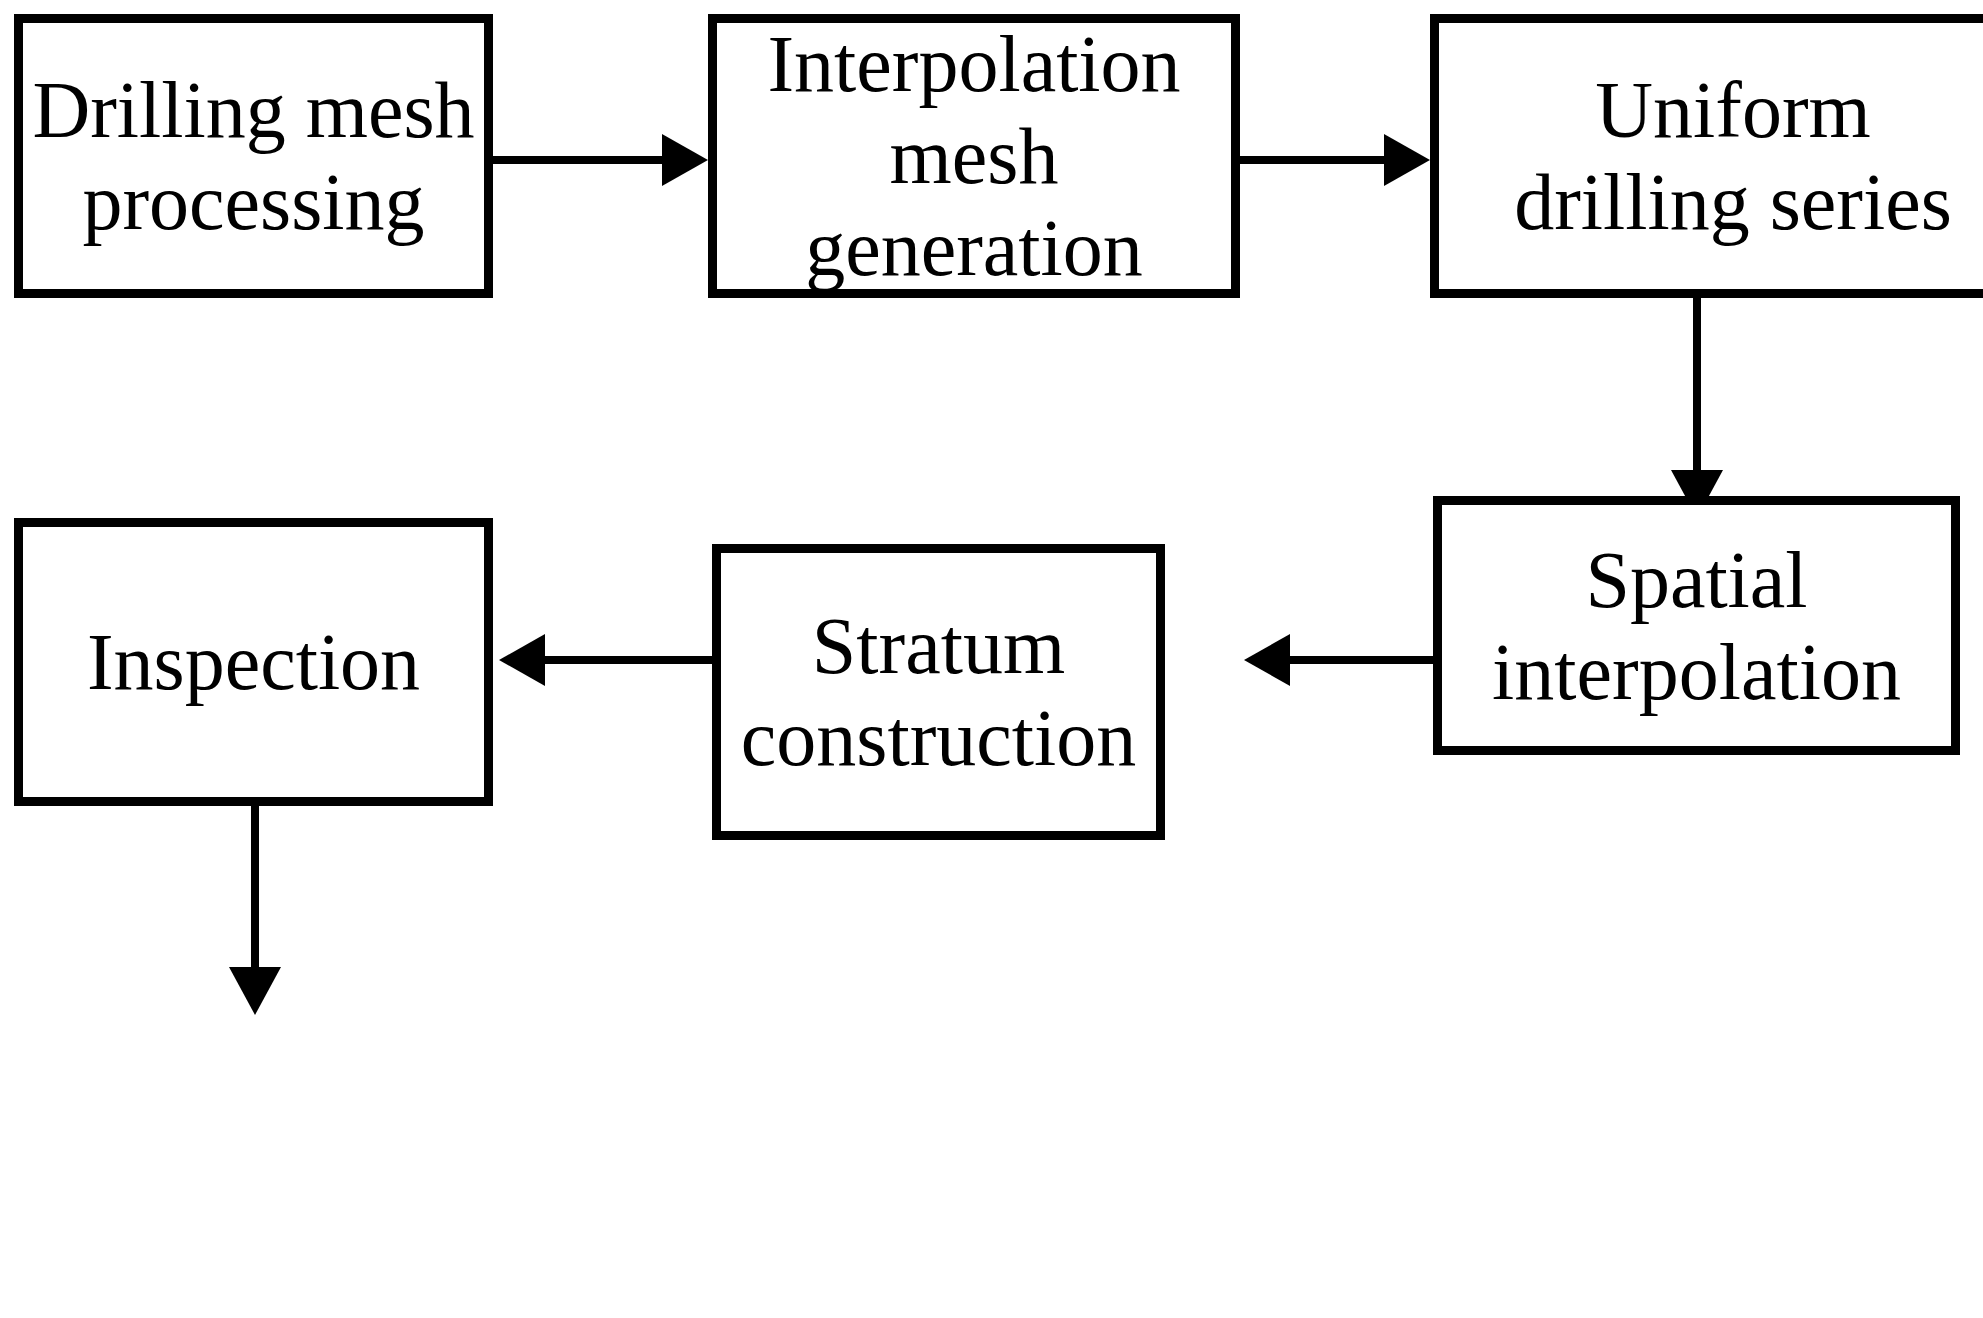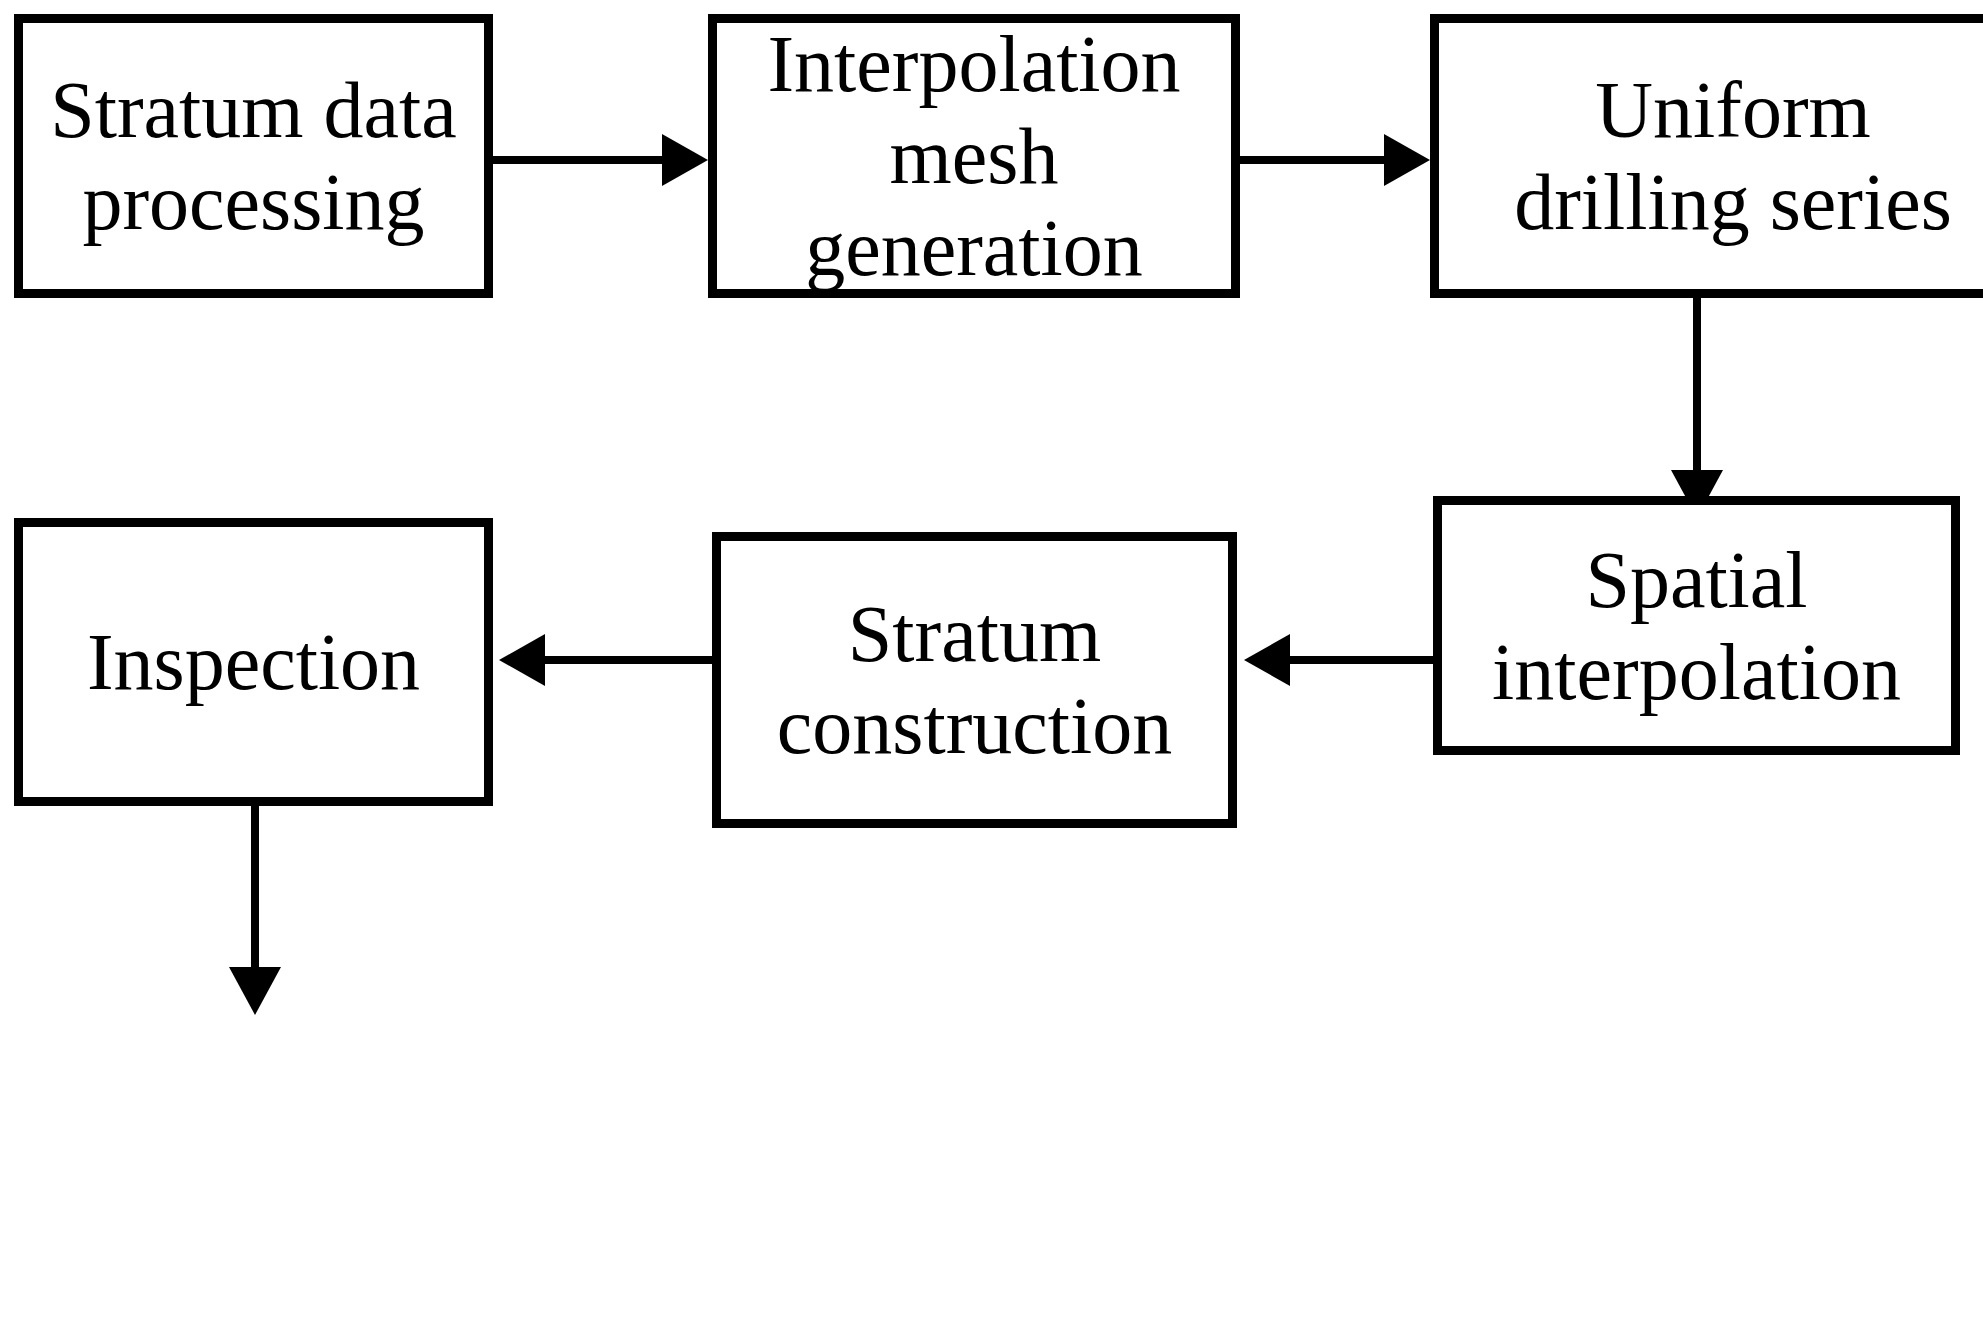--- a/index.html
+++ b/index.html
@@ -38,21 +38,21 @@
     font-size: 80px;
     line-height: 1.15;
     color: #000000;
     letter-spacing: 0px;
   }
   
   .node-a { left: 14px;   top: 14px;   width: 479px; height: 284px; }
   .node-b { left: 708px;  top: 14px;   width: 532px; height: 284px; }
   .node-c { left: 1430px; top: 14px;   width: 606px; height: 284px; }
   .node-d { left: 1433px; top: 496px;  width: 527px; height: 259px; }
-  .node-e { left: 712px;  top: 532px;  width: 525px; height: 296px; }
+  .node-e { left: 712px;  top: 544px;  width: 453px; height: 296px; }
   .node-f { left: 14px;   top: 518px;  width: 479px; height: 288px; align-items: center; }
   .node-g { left: 14px;   top: 1015px; width: 476px; height: 290px; }
 
   .edge-line {
     stroke: #000000;
     stroke-width: 8;
   }
   .edge-head {
     fill: #000000;
     stroke: none;
@@ -90,21 +90,21 @@
       <polygon class="edge-head" points="545,634 545,686 499,660"></polygon>
     </g>
 
     <g>
       <line class="edge-line" x1="255" y1="806" x2="255" y2="971"></line>
       <polygon class="edge-head" points="229,967 281,967 255,1015"></polygon>
     </g>
   </svg>
 
   <div class="node node-a">
-    <span class="label">Stratum data
+    <span class="label">Drilling mesh
 processing</span>
   </div>
 
   <div class="node node-b">
     <span class="label">Interpolation
 mesh
 generation</span>
   </div>
 
   <div class="node node-c">

